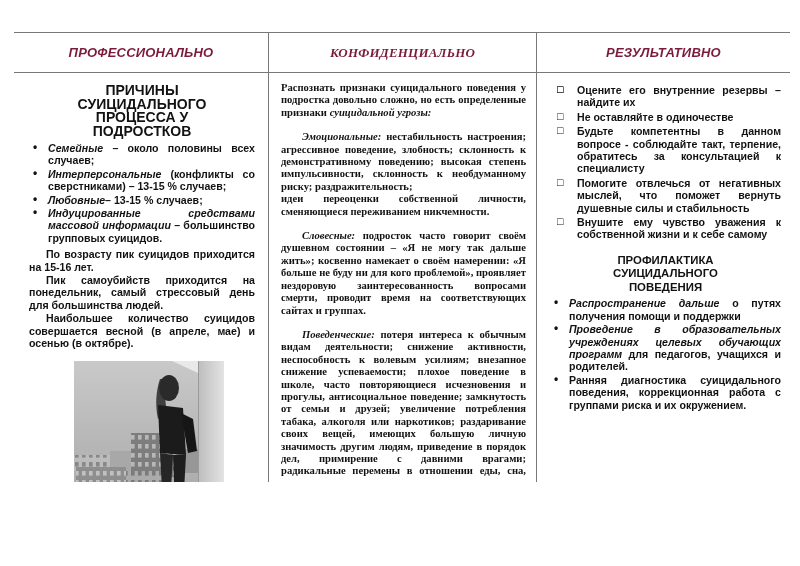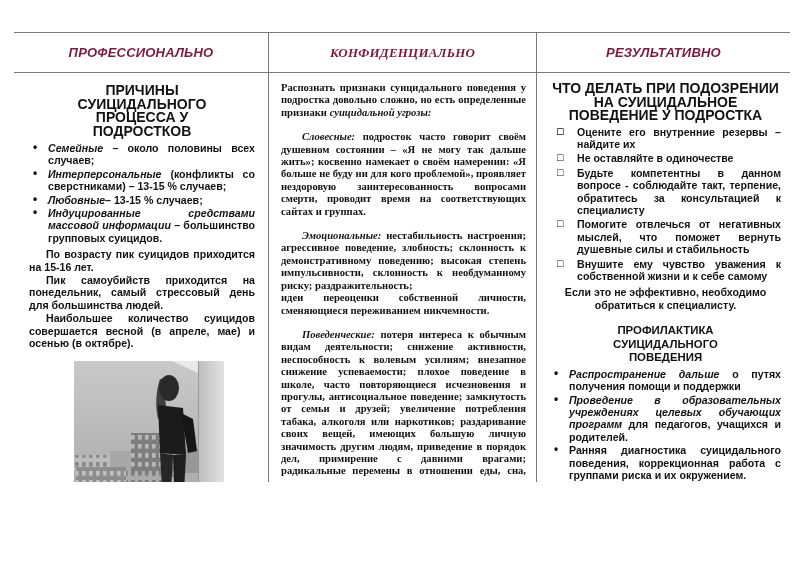--- a/index.html
+++ b/index.html
@@ -147,29 +147,28 @@
           <ellipse cx="107" cy="181" rx="6" ry="3" fill="#141414"></ellipse>
           <circle cx="128" cy="185" r="10" fill="#e6e6e6" opacity="0.85"></circle>
           <path d="M123 185 a5 5 0 1 1 7 5" stroke="#9f9f9f" stroke-width="2" fill="none"></path>
         </svg>
       </div>
     </div>
 
     <div class="cell mid c2">
       <p class="intro"><span>Распознать признаки суицидального поведения у подростка довольно сложно, но есть определенные признаки </span><span class="lead">суицидальной угрозы:</span></p>
 
+      <p class="sec"><span class="lead">Эмоциональные:</span><span> нестабильность настроения; агрессивное поведение, злобность; склонность к демонстративному поведению; высокая степень импульсивности, склонность к необдуманному риску; раздражительность;</span><br><span>идеи переоценки собственной личности, сменяющиеся переживанием никчемности.</span></p>
+
       <p class="sec"><span class="lead">Словесные:</span><span> подросток часто говорит своём душевном состоянии – «Я не могу так дальше жить»; косвенно намекает о своём намерении: «Я больше не буду ни для кого проблемой», проявляет нездоровую заинтересованность вопросами смерти, проводит время на соответствующих сайтах и группах.</span></p>
 
-      <p class="sec"><span class="lead">Эмоциональные:</span><span> нестабильность настроения; агрессивное поведение, злобность; склонность к демонстративному поведению; высокая степень импульсивности, склонность к необдуманному риску; раздражительность;</span><br><span>идеи переоценки собственной личности, сменяющиеся переживанием никчемности.</span></p>
-
       <p class="sec"><span class="lead">Поведенческие:</span><span> потеря интереса к обычным видам деятельности; снижение активности, неспособность к волевым усилиям; внезапное снижение успеваемости; плохое поведение в школе, часто повторяющиеся исчезновения и прогулы, антисоциальное поведение; замкнутость от семьи и друзей; увеличение потребления табака, алкоголя или наркотиков; раздаривание своих вещей, имеющих большую личную значимость другим людям, приведение в порядок дел, примирение с давними врагами; радикальные перемены в отношении еды, сна, внешнего вида: спит или ест слишком мало или слишком много; становится неряшливым.</span></p>
     </div>
 
     <div class="cell c3">
-      <div class="ctitle">ЧТО ДЕЛАТЬ ПРИ ПОДОЗРЕНИИ НА СУИЦИДАЛЬНОЕ ПОВЕДЕНИЕ У ПОДРОСТКА</div>
 
       <div>
         <div class="citem">
           <span class="cbox">□</span>
         </div>
         <div class="citem">
           <span class="cbox">□</span>
           <span>Оцените его внутренние резервы – найдите их</span>
         </div>
         <div class="citem">
@@ -183,21 +182,20 @@
         <div class="citem">
           <span class="cbox">□</span>
           <span>Помогите отвлечься от негативных мыслей, что поможет вернуть душевные силы и стабильность</span>
         </div>
         <div class="citem">
           <span class="cbox">□</span>
           <span>Внушите ему чувство уважения к собственной жизни и к себе самому</span>
         </div>
       </div>
 
-      <p class="para note">Если это не эффективно, необходимо обратиться к специалисту.</p>
 
       <div class="subtitle">ПРОФИЛАКТИКА СУИЦИДАЛЬНОГО ПОВЕДЕНИЯ</div>
 
       <div>
         <div class="bitem">
           <span class="bullet">•</span>
           <span class="lead">Распространение дальше</span><span> о путях получения помощи и поддержки</span>
         </div>
         <div class="bitem">
           <span class="bullet">•</span>

